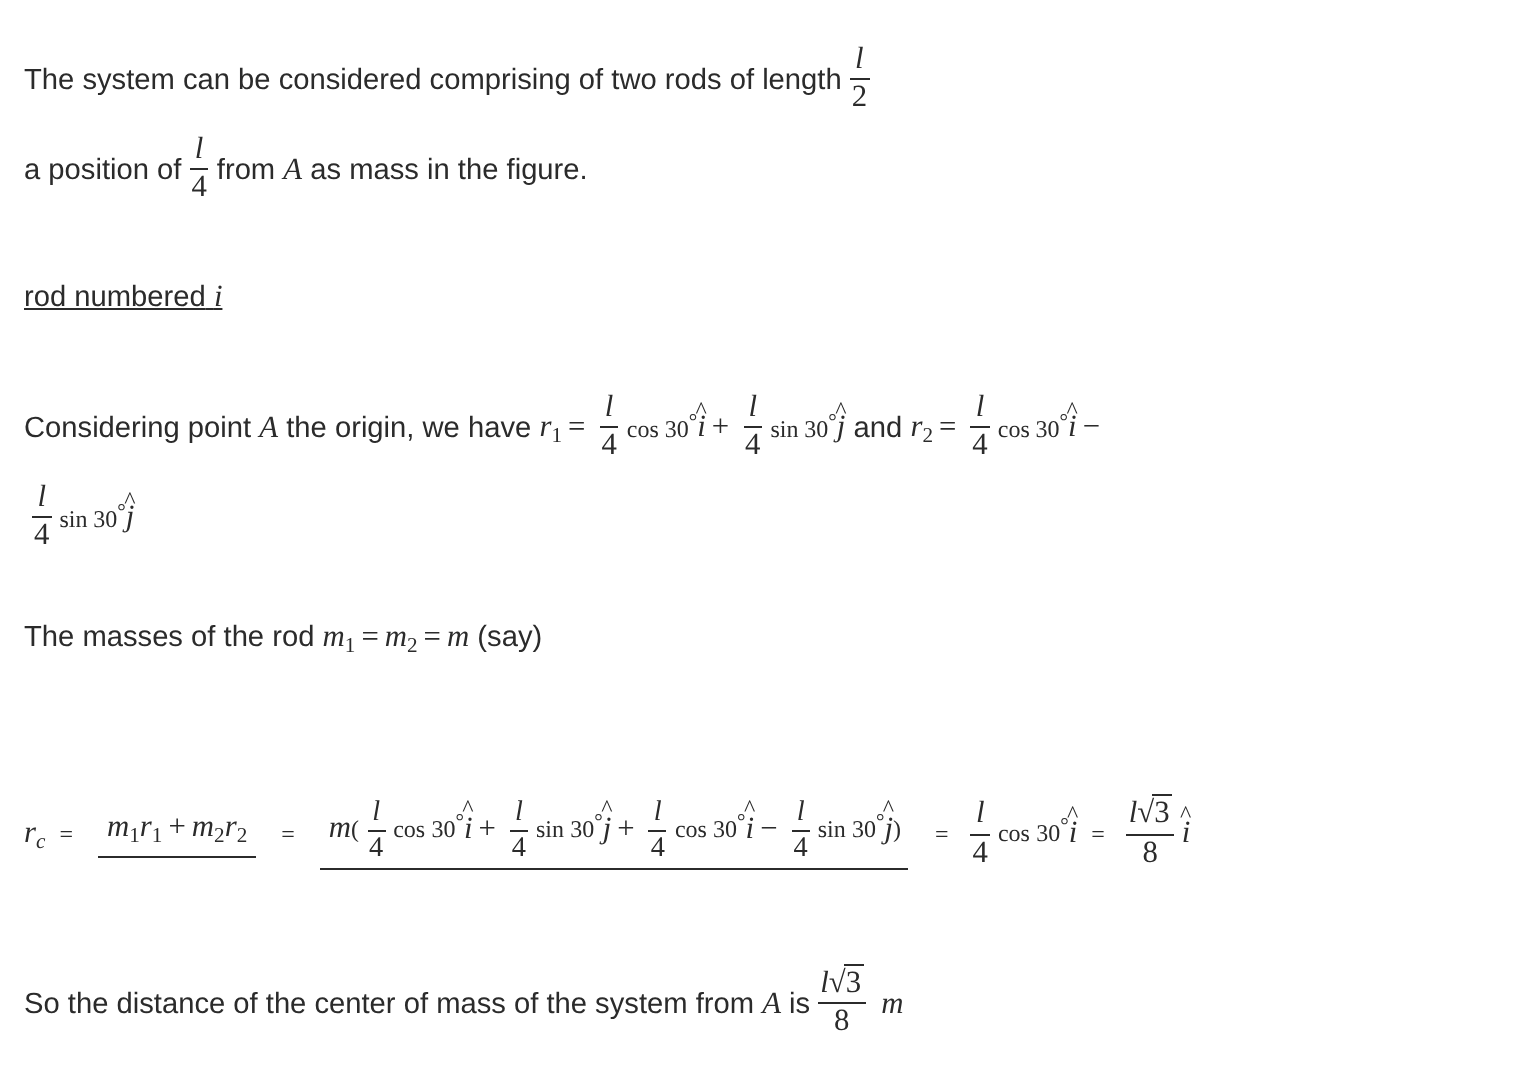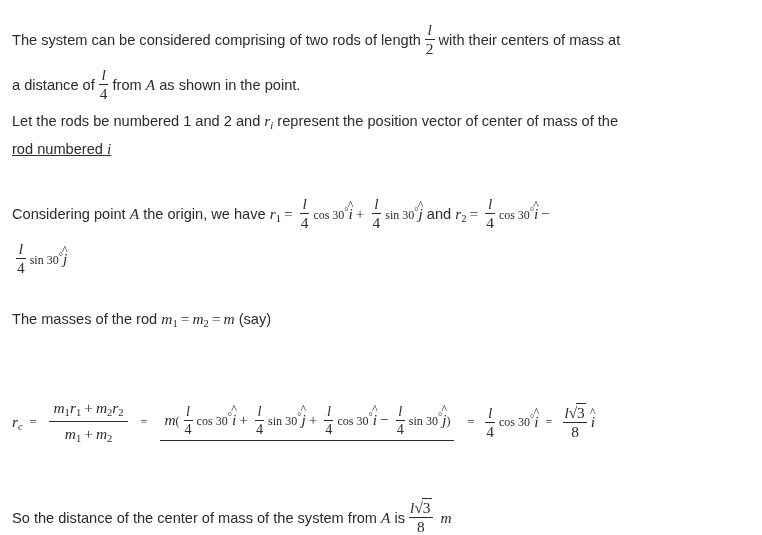--- a/index.html
+++ b/index.html
@@ -148,30 +148,27 @@
   .bigfrac > .bar { display: block; height: 1px; background: #2b2b2b; }
   .bigfrac > .den { display: block; padding: 3px 4px 0 4px; white-space: nowrap; }
   .eqsign { padding: 0 7px; font-style: normal; }
 </style>
 </head>
 <body>
 
 <div class="page">
 
   <div class="para" style="top:22px;">
-    <span class="prose">The system can be considered comprising of two rods of length</span><span class="frac"><span class="num m">l</span><span class="bar"></span><span class="den mr">2</span></span><span class="prose">with their centers of mass at</span>
+    <span class="prose">The system can be considered comprising of two rods of length</span><span class="frac"><span class="num m">l</span><span class="bar"></span><span class="den mr">2</span></span>
   </div>
 
   <div class="para" style="top:67px;">
-    <span class="prose">a distance of</span><span class="frac"><span class="num m">l</span><span class="bar"></span><span class="den mr">4</span></span><span class="prose">from</span>&nbsp;<span class="m">A</span>&nbsp;<span class="prose">as shown in the point.</span>
+    <span class="prose">a position of</span><span class="frac"><span class="num m">l</span><span class="bar"></span><span class="den mr">4</span></span><span class="prose">from</span>&nbsp;<span class="m">A</span>&nbsp;<span class="prose">as mass in the figure.</span>
   </div>
 
-  <div class="para" style="top:113px;">
-    <span class="prose">Let the rods be numbered 1 and 2 and</span>&nbsp;<span class="m"><span>r</span><span class="sub">i</span></span>&nbsp;<span class="prose">represent the position vector of center of mass of the</span>
-  </div>
   <div class="para" style="top:141px;text-decoration:underline;">
     <span class="prose">rod numbered</span>&nbsp;<span class="m">i</span>
   </div>
 
   <div class="para" style="top:196px;">
     <span class="prose">Considering point</span>&nbsp;<span class="m">A</span>&nbsp;<span class="prose">the origin, we have</span>&nbsp;<span class="m"><span>r</span><span class="subn">1</span></span><span class="op">=</span><span class="frac"><span class="num m">l</span><span class="bar"></span><span class="den mr">4</span></span><span class="mr">cos</span> <span class="mr">30</span><span class="deg">°</span><span class="hat"><span class="hatmark">^</span><span>i</span></span><span class="op">+</span><span class="frac"><span class="num m">l</span><span class="bar"></span><span class="den mr">4</span></span><span class="mr">sin</span> <span class="mr">30</span><span class="deg">°</span><span class="hat"><span class="hatmark">^</span><span>j</span></span>&nbsp;<span class="prose">and</span>&nbsp;<span class="m"><span>r</span><span class="subn">2</span></span><span class="op">=</span><span class="frac"><span class="num m">l</span><span class="bar"></span><span class="den mr">4</span></span><span class="mr">cos</span> <span class="mr">30</span><span class="deg">°</span><span class="hat"><span class="hatmark">^</span><span>i</span></span><span class="op">−</span>
   </div>
 
   <div class="para" style="top:241px;">
     <span class="frac"><span class="num m">l</span><span class="bar"></span><span class="den mr">4</span></span><span class="mr">sin</span> <span class="mr">30</span><span class="deg">°</span><span class="hat"><span class="hatmark">^</span><span>j</span></span>
@@ -179,24 +176,23 @@
 
   <div class="para" style="top:311px;">
     <span class="prose">The masses of the rod</span>&nbsp;<span class="m"><span>m</span><span class="subn">1</span></span><span class="op">=</span><span class="m"><span>m</span><span class="subn">2</span></span><span class="op">=</span><span class="m">m</span>&nbsp;<span class="prose">(say)</span>
   </div>
 
 
   <div class="display-eq" style="top:383px;">
     <span class="m" style="vertical-align:middle;"><span>r</span><span class="sub">c</span></span><span class="eqsign mr" style="vertical-align:middle;">=</span><span class="bigfrac">
       <span class="num"><span class="m"><span>m</span><span class="subn">1</span></span><span class="m"><span>r</span><span class="subn">1</span></span><span class="op">+</span><span class="m"><span>m</span><span class="subn">2</span></span><span class="m"><span>r</span><span class="subn">2</span></span></span>
       <span class="bar"></span>
-      <span class="den"><span class="m"><span>m</span><span class="subn">1</span></span><span class="op">+</span><span class="m"><span>m</span><span class="subn">2</span></span></span>
     </span><span class="eqsign mr" style="vertical-align:middle;">=</span><span class="bigfrac">
       <span class="num"><span class="m">m</span><span class="mr">(</span><span class="frac small"><span class="num m">l</span><span class="bar"></span><span class="den mr">4</span></span><span class="mr">cos</span> <span class="mr">30</span><span class="deg">°</span><span class="hat"><span class="hatmark">^</span><span>i</span></span><span class="op">+</span><span class="frac small"><span class="num m">l</span><span class="bar"></span><span class="den mr">4</span></span><span class="mr">sin</span> <span class="mr">30</span><span class="deg">°</span><span class="hat"><span class="hatmark">^</span><span>j</span></span><span class="op">+</span><span class="frac small"><span class="num m">l</span><span class="bar"></span><span class="den mr">4</span></span><span class="mr">cos</span> <span class="mr">30</span><span class="deg">°</span><span class="hat"><span class="hatmark">^</span><span>i</span></span><span class="op">−</span><span class="frac small"><span class="num m">l</span><span class="bar"></span><span class="den mr">4</span></span><span class="mr">sin</span> <span class="mr">30</span><span class="deg">°</span><span class="hat"><span class="hatmark">^</span><span>j</span></span><span class="mr">)</span></span>
       <span class="bar"></span>
     </span><span class="eqsign mr" style="vertical-align:middle;">=</span><span class="frac" style="vertical-align:middle;"><span class="num m">l</span><span class="bar"></span><span class="den mr">4</span></span><span class="mr" style="vertical-align:middle;">cos</span> <span class="mr" style="vertical-align:middle;">30</span><span class="deg">°</span><span class="hat" style="vertical-align:middle;"><span class="hatmark">^</span><span>i</span></span><span class="eqsign mr" style="vertical-align:middle;">=</span><span class="frac" style="vertical-align:middle;"><span class="num"><span class="m">l</span><span class="sqrt"><span class="radical">√</span><span class="rad-arg">3</span></span></span><span class="bar"></span><span class="den mr">8</span></span><span class="hat" style="vertical-align:middle;"><span class="hatmark">^</span><span>i</span></span>
   </div>
 
-  <div class="para" style="top:500px;">
+  <div class="para" style="top:484px;">
     <span class="prose">So the distance of the center of mass of the system from</span>&nbsp;<span class="m">A</span>&nbsp;<span class="prose">is</span><span class="frac"><span class="num"><span class="m">l</span><span class="sqrt"><span class="radical">√</span><span class="rad-arg">3</span></span></span><span class="bar"></span><span class="den mr">8</span></span>&nbsp;<span class="m">m</span>
   </div>
 
 </div>
 
 </body></html>

